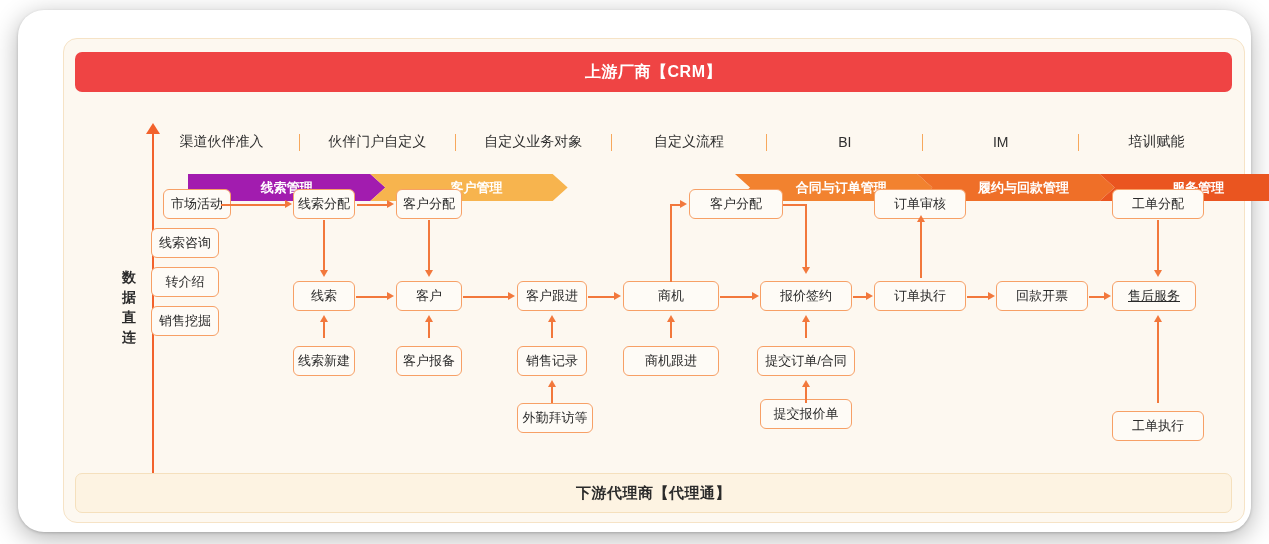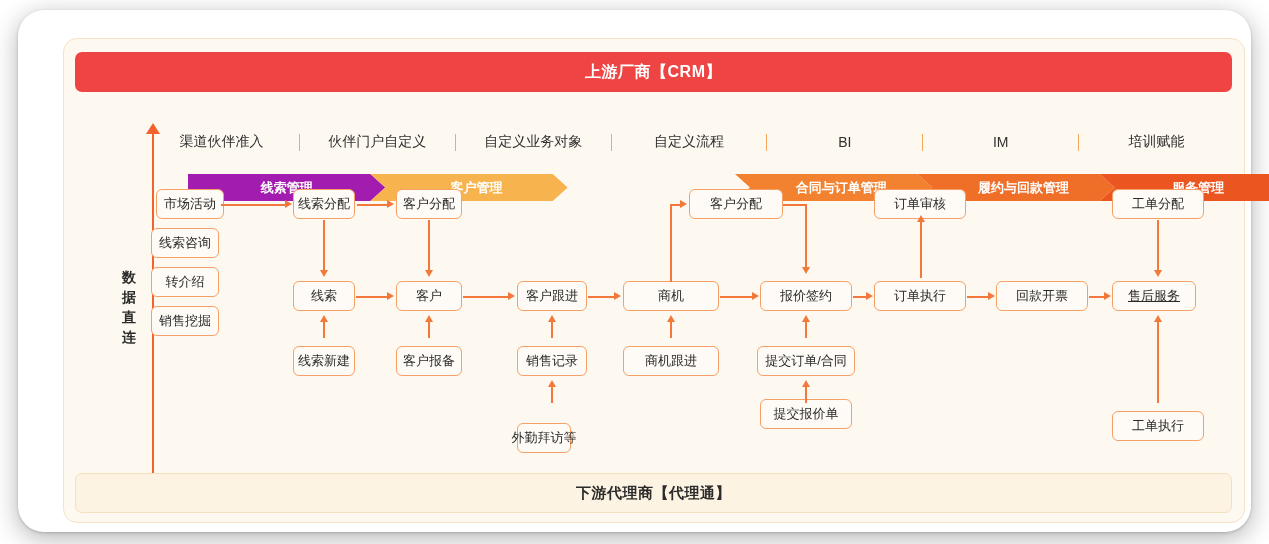--- a/index.html
+++ b/index.html
@@ -144,33 +144,33 @@
 
       <div class="vaxis"></div>
       <div class="vaxis-head-top"></div>
       <div class="vaxis-head-bot"></div>
       <div class="vaxis-label" id="vaxis-label" style="white-space: pre;">数
 据
 直
 连</div>
 
       <div id="flow-layer">
-          <div class="node" style="left: 92px; top: 150px; width: 68px;">市场活动</div>
+          <div class="node" style="left: 99px; top: 150px; width: 68px;">市场活动</div>
           <div class="node" style="left: 87px; top: 189px; width: 68px;">线索咨询</div>
           <div class="node" style="left: 87px; top: 228px; width: 68px;">转介绍</div>
           <div class="node" style="left: 87px; top: 267px; width: 68px;">销售挖掘</div>
           <div class="node" style="left: 229px; top: 150px; width: 62px;">线索分配</div>
           <div class="node" style="left: 229px; top: 242px; width: 62px;">线索</div>
           <div class="node" style="left: 229px; top: 307px; width: 62px;">线索新建</div>
           <div class="node" style="left: 332px; top: 150px; width: 66px;">客户分配</div>
           <div class="node" style="left: 332px; top: 242px; width: 66px;">客户</div>
           <div class="node" style="left: 332px; top: 307px; width: 66px;">客户报备</div>
           <div class="node" style="left: 453px; top: 242px; width: 70px;">客户跟进</div>
           <div class="node" style="left: 453px; top: 307px; width: 70px;">销售记录</div>
-          <div class="node" style="left: 453px; top: 384px; width: 54px;">外勤拜访等</div>
+          <div class="node" style="left: 453px; top: 364px; width: 76px;">外勤拜访等</div>
           <div class="node" style="left: 625px; top: 150px; width: 94px;">客户分配</div>
           <div class="node" style="left: 559px; top: 242px; width: 96px;">商机</div>
           <div class="node" style="left: 559px; top: 307px; width: 96px;">商机跟进</div>
           <div class="node" style="left: 696px; top: 242px; width: 92px;">报价签约</div>
           <div class="node" style="left: 693px; top: 307px; width: 98px;">提交订单/合同</div>
           <div class="node" style="left: 696px; top: 360px; width: 92px;">提交报价单</div>
           <div class="node" style="left: 810px; top: 150px; width: 92px;">订单审核</div>
           <div class="node" style="left: 810px; top: 242px; width: 92px;">订单执行</div>
           <div class="node" style="left: 932px; top: 242px; width: 92px;">回款开票</div>
           <div class="node" style="left: 1048px; top: 150px; width: 92px;">工单分配</div>

